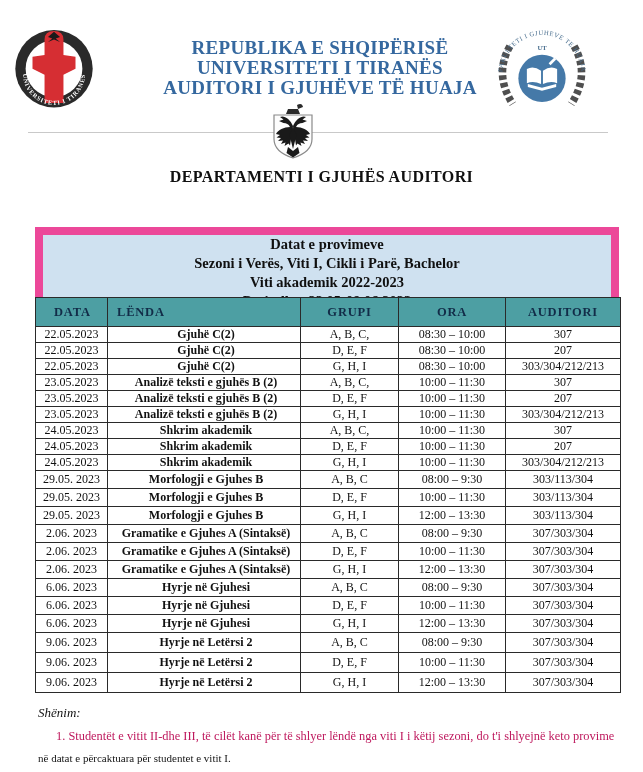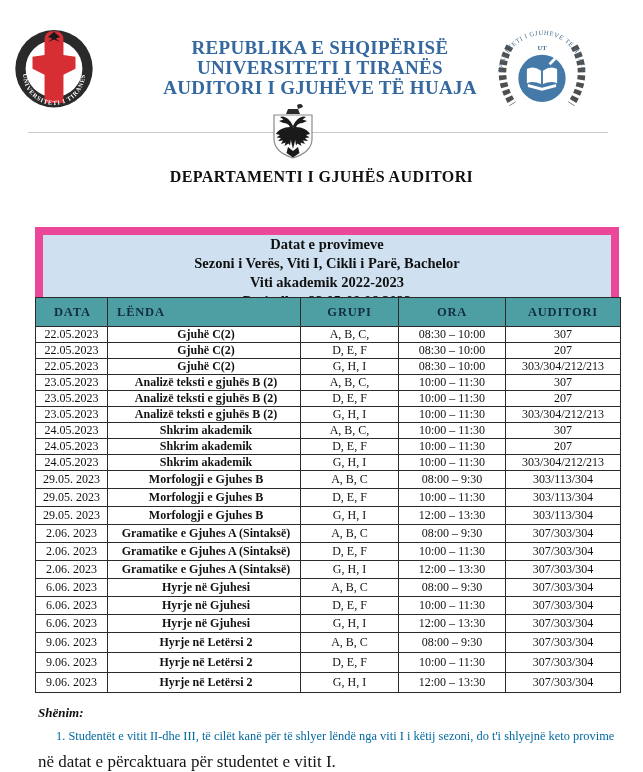--- a/index.html
+++ b/index.html
@@ -52,23 +52,23 @@
     border:1px solid var(--border-dark);font-size:12px;padding:0 5px;
     color:#111;white-space:nowrap;overflow:hidden;
   }
   .exam-table th.c1{text-align:left;padding-left:9px;}
   .exam-table td.c0,.exam-table td.c2,.exam-table td.c3,.exam-table td.c4{text-align:center;}
   .exam-table td.c1{text-align:center;padding-left:9px;font-weight:bold;}
   .exam-table tbody tr{height:16px;}
   .exam-table tbody tr:nth-child(n+10){height:18px;}
   .exam-table tbody tr:nth-child(n+19){height:20px;}
   
-  .note-label{position:absolute;left:38px;top:705px;font-weight:bold;font-style:italic;font-size:13px;color:#101010;}
-  .note-line1{position:absolute;left:56px;top:729px;font-size:12.4px;color:#0369a1;}
-  .note-line2{position:absolute;left:38px;top:752px;font-size:17px;color:#141414;}
+  .note-label{position:absolute;left:38px;top:705px;font-weight:normal;font-style:italic;font-size:13px;color:#101010;}
+  .note-line1{position:absolute;left:56px;top:729px;font-size:12.4px;color:#be185d;}
+  .note-line2{position:absolute;left:38px;top:752px;font-size:11px;color:#141414;}
   svg text{font-family:"Liberation Serif","DejaVu Serif",serif;}
 </style>
 </head>
 <body>
 
 <div class="page">
 
   <div class="logo-left">
     <svg viewBox="0 0 100 100" width="88" height="86">
       <circle cx="50" cy="52" r="45" fill="#2a2a2a"></circle>

